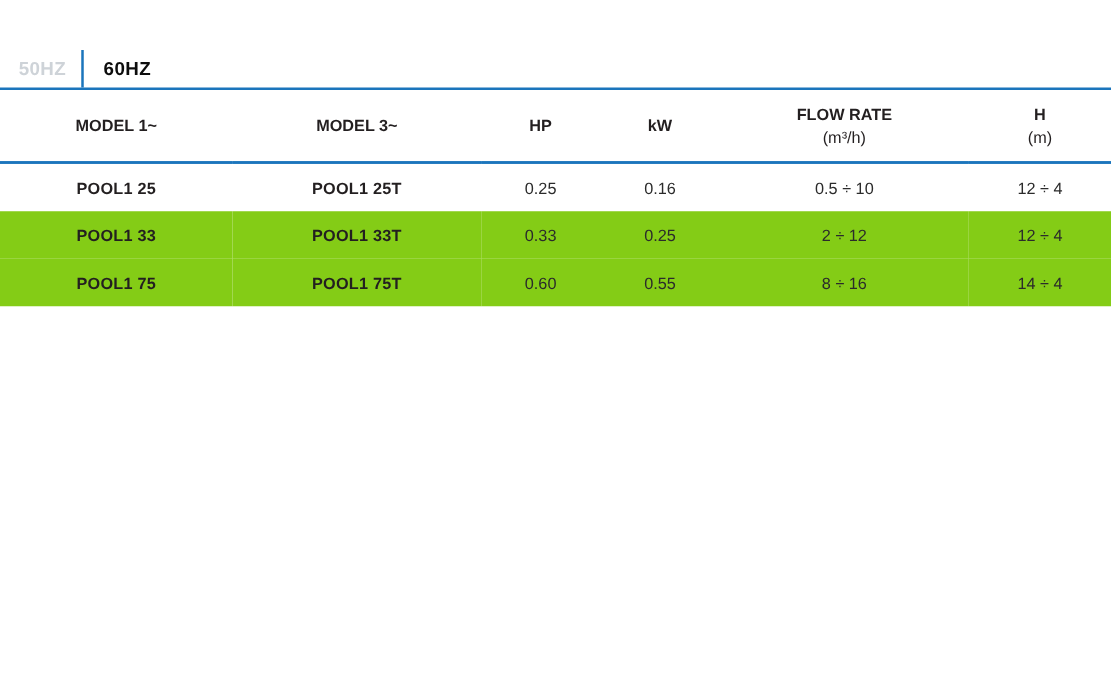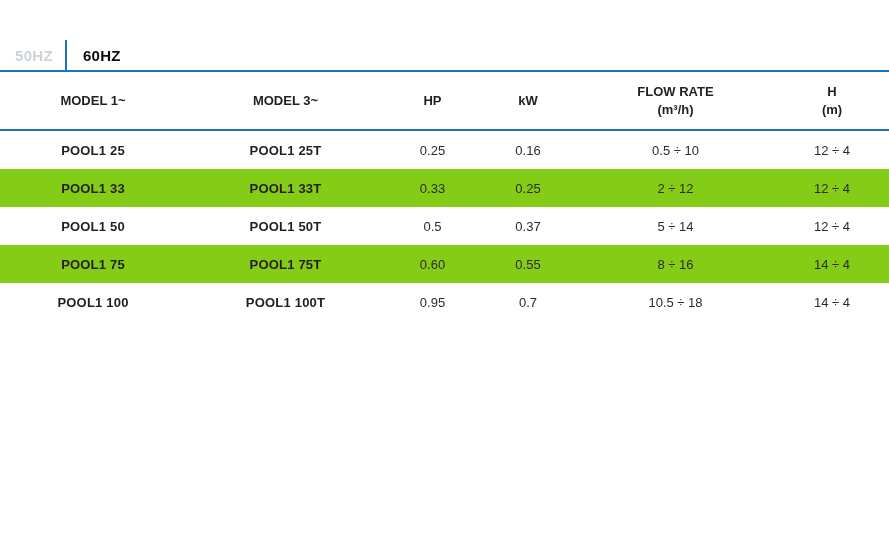--- a/index.html
+++ b/index.html
@@ -60,21 +60,21 @@
     color: #231f20;
     text-align: center;
     vertical-align: middle;
     height: 57px;
     padding: 0;
     border-bottom: 2px solid #1b75bc;
     line-height: 1.35;
   }
   table.spec thead th .sub {
     display: block;
-    font-weight: bold;
+    font-weight: normal;
   }
   table.spec tbody td {
     font-size: 13px;
     text-align: center;
     vertical-align: middle;
     height: 38px;
     padding: 0;
     color: #2b2b2b;
     margin-top: 22px;
   }
@@ -145,40 +145,24 @@
         <td>12 ÷ 4</td>
       </tr>
       <tr class="stripe">
         <td class="model">POOL1 33</td>
         <td class="model">POOL1 33T</td>
         <td>0.33</td>
         <td>0.25</td>
         <td>2 ÷ 12</td>
         <td>12 ÷ 4</td>
       </tr>
-      <tr>
-        <td class="model">POOL1 50</td>
-        <td class="model">POOL1 50T</td>
-        <td>0.5</td>
-        <td>0.37</td>
-        <td>5 ÷ 14</td>
-        <td>12 ÷ 4</td>
-      </tr>
       <tr class="stripe">
         <td class="model">POOL1 75</td>
         <td class="model">POOL1 75T</td>
         <td>0.60</td>
         <td>0.55</td>
         <td>8 ÷ 16</td>
         <td>14 ÷ 4</td>
       </tr>
-      <tr>
-        <td class="model">POOL1 100</td>
-        <td class="model">POOL1 100T</td>
-        <td>0.95</td>
-        <td>0.7</td>
-        <td>10.5 ÷ 18</td>
-        <td>14 ÷ 4</td>
-      </tr>
     </tbody>
   </table>
 
 </div>
 
 </body></html>

